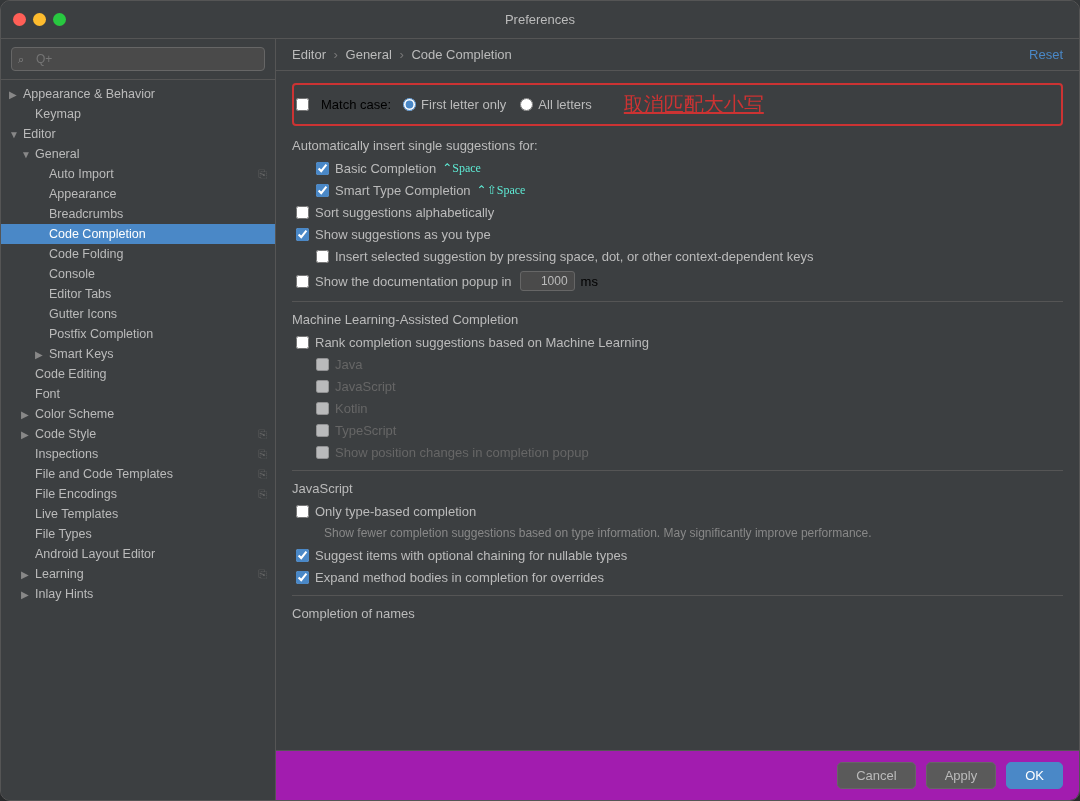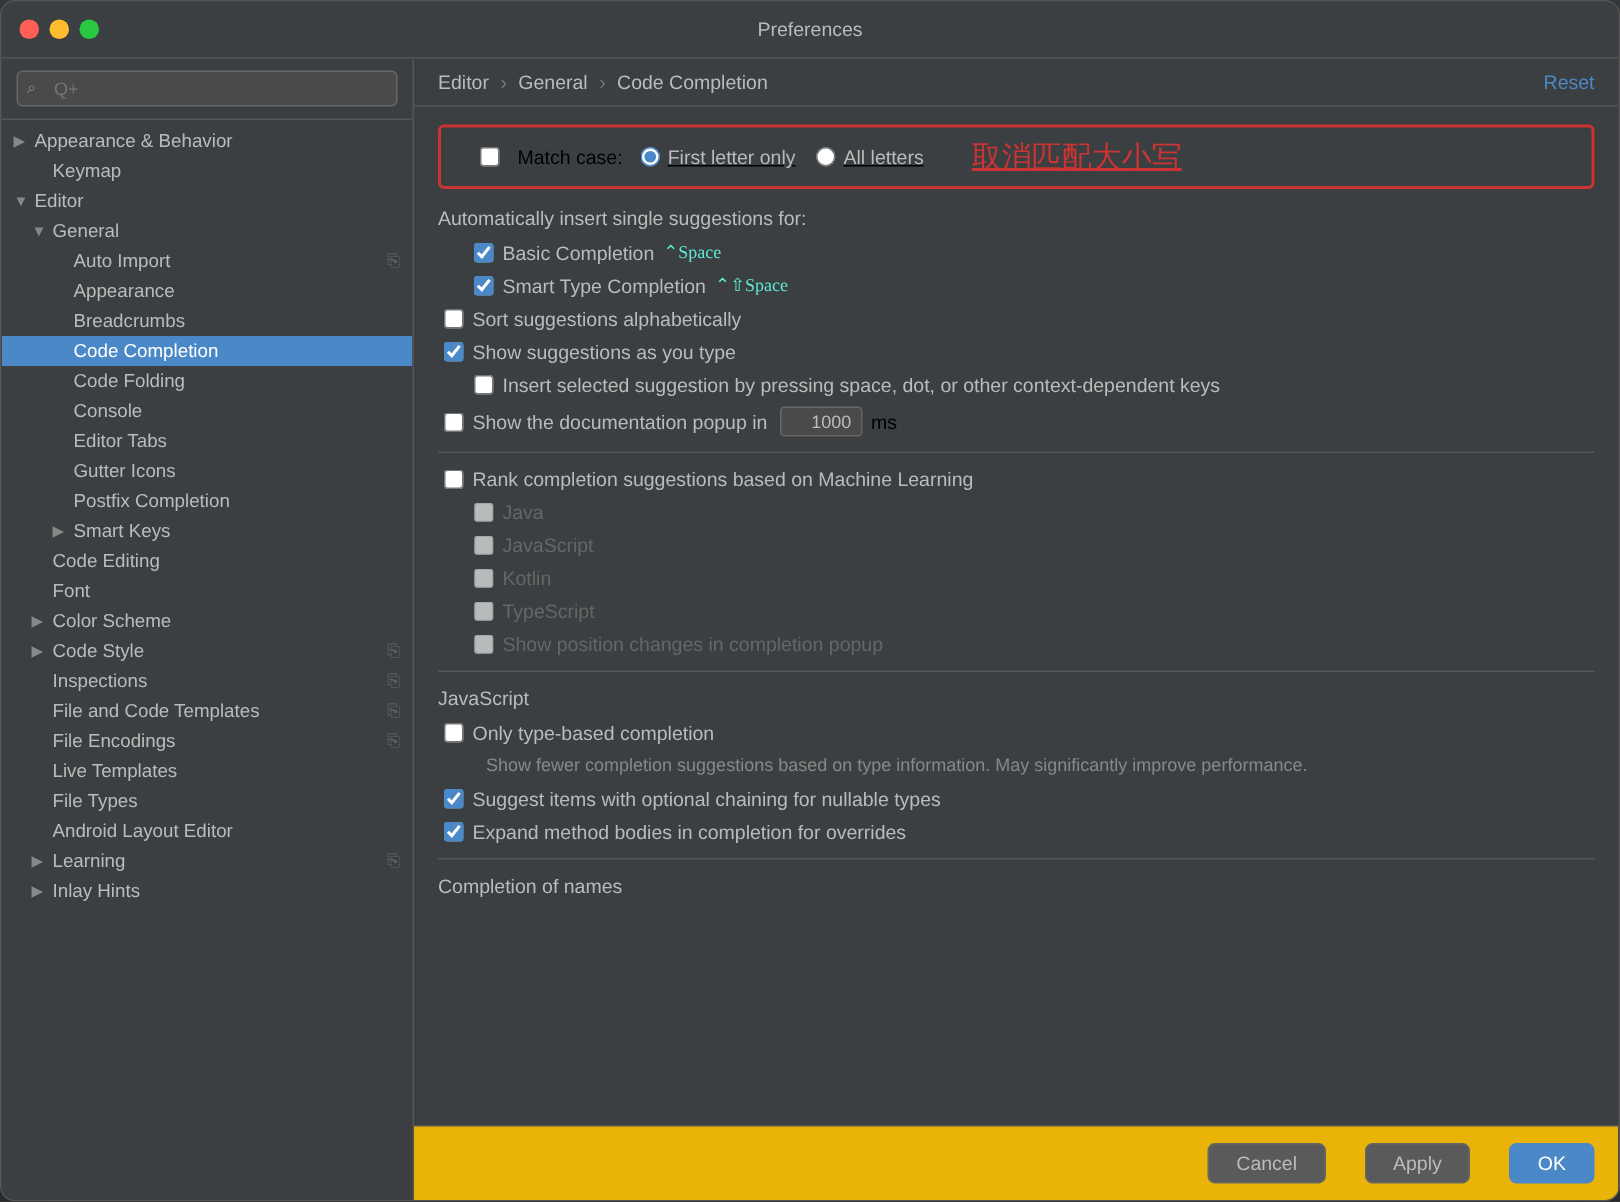--- a/index.html
+++ b/index.html
@@ -159,36 +159,35 @@
       flex: 1;
       overflow-y: auto;
       padding: 12px 16px;
     }
     
     .match-case-row {
       display: flex;
       align-items: center;
       border: 2px solid #cc3333;
       border-radius: 4px;
-      padding: 6px 26px;
+      padding: 6px 2px;
       margin-bottom: 12px;
       background: #3c3f41;
       gap: 12px;
     }
     .annotation-text {
       color: #cc3333;
       font-size: 20px;
       margin-left: 20px;
       text-decoration: underline;
     }
     .radio-group {
       display: flex;
       align-items: center;
       gap: 14px;
-      text-decoration: underline;
     }
     .radio-label {
       display: flex;
       align-items: center;
       gap: 5px;
       color: #bbbbbb;
       font-size: 13px;
       cursor: pointer;
     }
     input[type="radio"], input[type="checkbox"] {
@@ -245,27 +244,27 @@
       color: #bbbbbb;
       padding: 2px 6px;
       font-size: 12px;
       text-align: right;
     }
     .disabled-text { color: #666; }
     .js-section { margin-top: 10px; }
     
     .bottom-bar {
       height: 50px;
-      background: #eab308;
+      background: #a21caf;
       border-top: 1px solid #555;
       display: flex;
       align-items: center;
       justify-content: flex-end;
       padding: 0 16px;
-      gap: 26px;
+      gap: 10px;
       flex-shrink: 0;
     }
     .btn {
       padding: 5px 18px;
       border-radius: 5px;
       font-size: 13px;
       cursor: pointer;
       border: 1px solid transparent;
     }
     .btn-cancel {
@@ -526,20 +525,21 @@
             <span>Show the documentation popup in</span>
           </label>
           <span class="input-ms">
             <input type="text" value="1000" style="">
             <span>ms</span>
           </span>
         </div>
 
         <div class="separator"></div>
 
+        <div class="section-heading">Machine Learning-Assisted Completion</div>
 
         <div class="setting-row">
           <label>
             <input type="checkbox" style="">
             <span>Rank completion suggestions based on Machine Learning</span>
           </label>
         </div>
 
         <div class="setting-row indented">
           <label>

